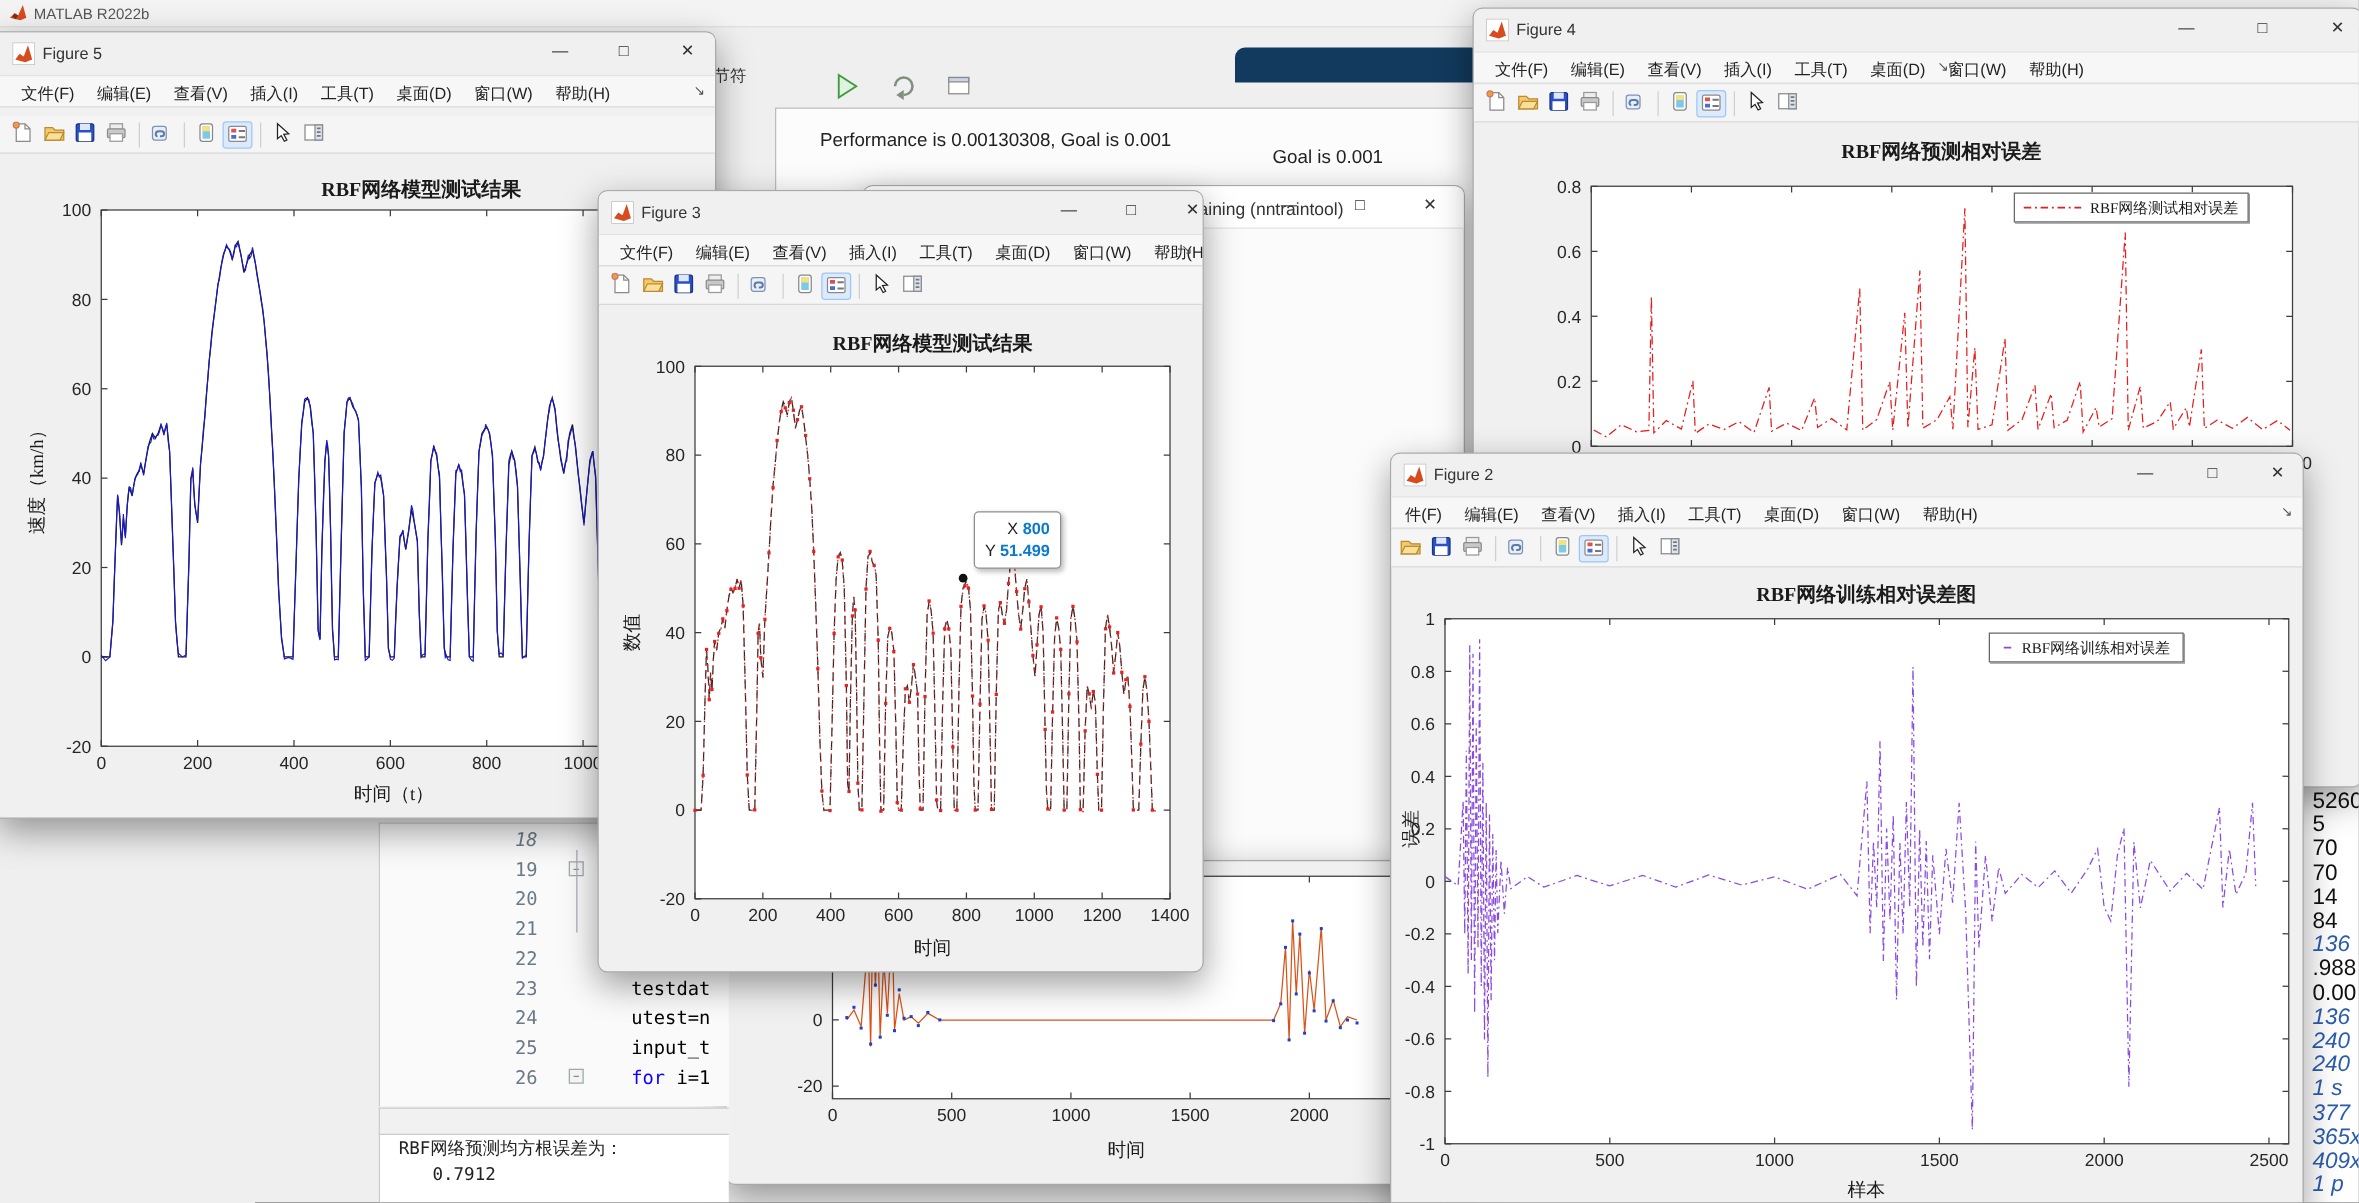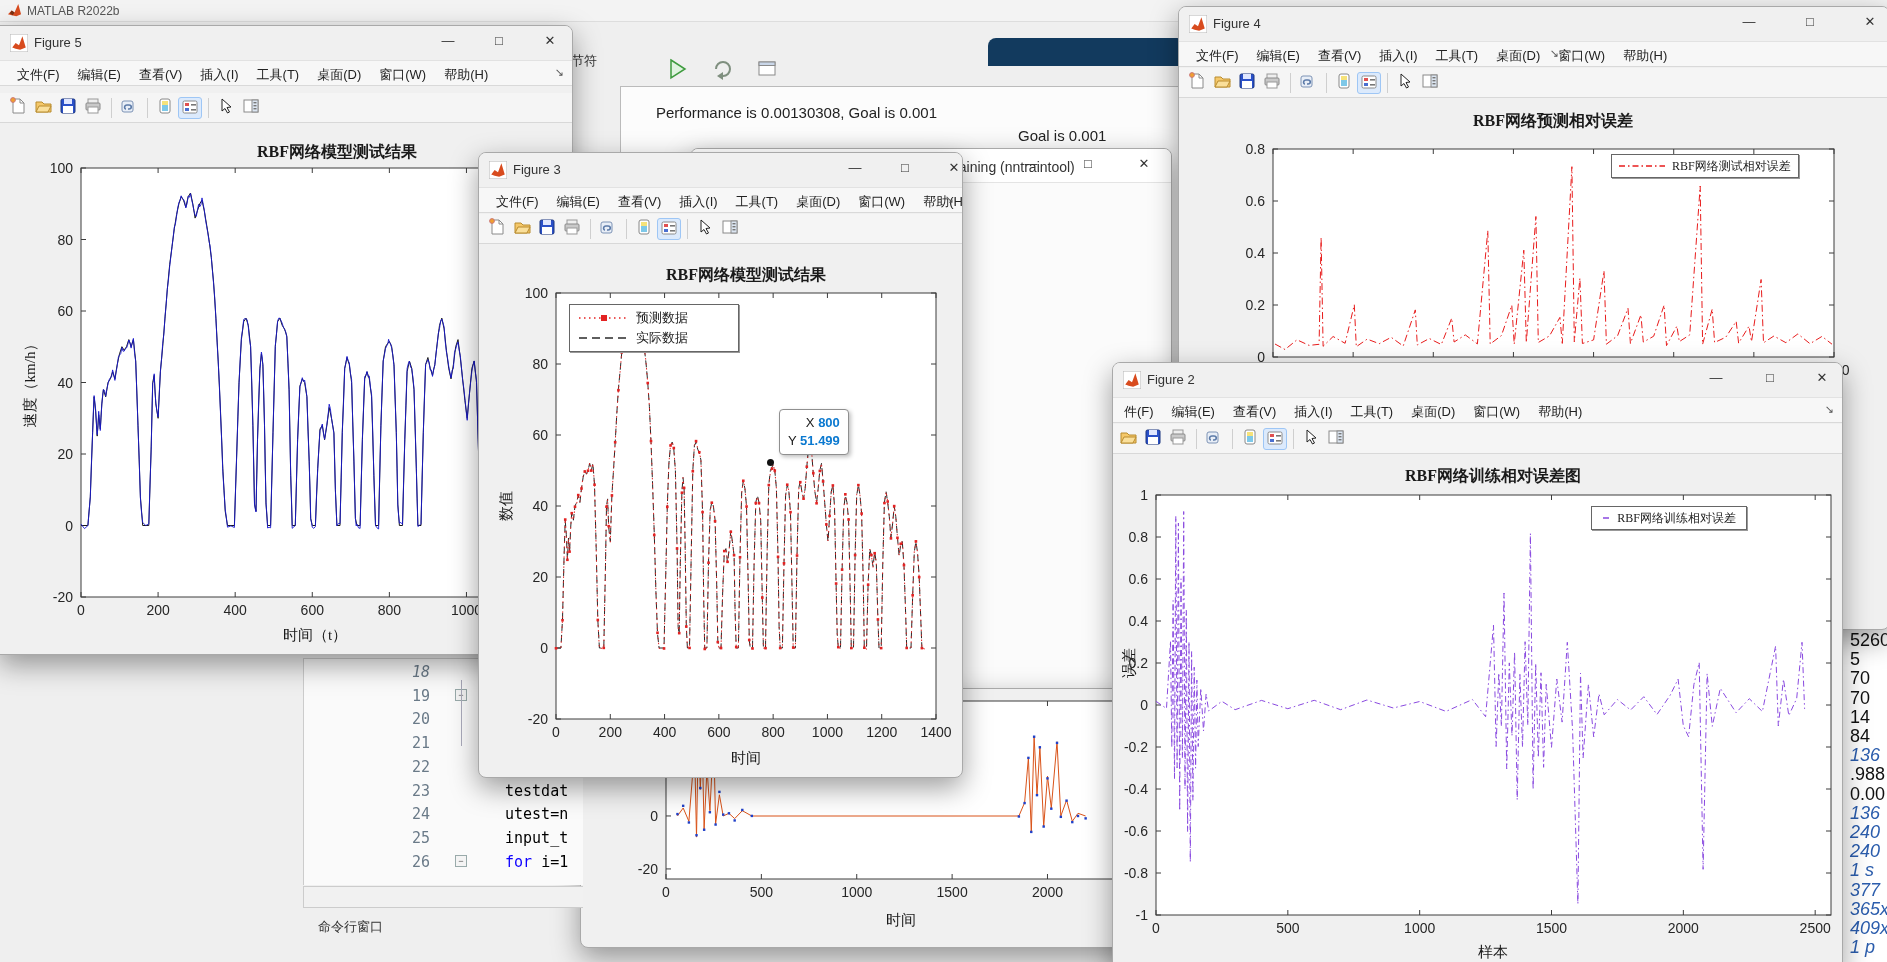--- a/index.html
+++ b/index.html
@@ -66,21 +66,21 @@
     </svg>
   <svg class="abs" style="left:756px;top:58px;" width="22" height="22" viewBox="0 0 22 22">
       <rect x="3" y="4" width="16" height="13" fill="#fff" stroke="#8a8a8a"></rect>
       <rect x="3" y="4" width="16" height="3.5" fill="#c9d6e8" stroke="#8a8a8a"></rect>
     </svg>
 
   <div class="navybar" style="left:988px;top:38px;width:197px;height:28px;"></div>
 
   <div class="panelA" style="left:620px;top:86px;width:565px;height:654px;"></div>
   <span class="perftext" style="left:656px;top:104px;">Performance is 0.00130308, Goal is 0.001</span>
-  <span class="perftext" style="left:1018px;top:127px;">Goal is 0.001</span>
+  <span class="perftext" style="left:1018px;top:117px;">Goal is 0.001</span>
 
   <div class="win" style="left:690px;top:148px;width:482px;height:592px;background:#fbfbfb;">
     <div class="titlebar" style="background:#fff;border-bottom:1px solid #e4e4e4;">
       <span class="wtitle" style="left:155px;top:10px;font-size:14px;">Neural Network Training (nntraintool)</span>
       <span class="wctl" style="left:320px;">—</span>
       <span class="wctl" style="left:377px;">□</span>
       <span class="wctl" style="left:433px;">✕</span>
     </div>
   </div>
 
@@ -162,20 +162,24 @@
       <div class="code-line" style="left: 505px; top: 805.2px;">utest=n</div>
       <div class="editor-num" style="left: 360px; top: 828.9px;">25</div>
       <div class="code-line" style="left: 505px; top: 828.9px;">input_t</div>
       <div class="editor-num" style="left: 360px; top: 852.6px;">26</div>
       <div class="fold" style="left: 455px; top: 854.6px;">−</div>
       <div class="code-line" style="left: 505px; top: 852.6px;"><span class="kw">for </span>i=1</div>
       <div class="abs" style="left: 461px; top: 680px; width: 1px; height: 66px; background: rgb(170, 170, 187);"></div>
     </div>
   <div class="abs" style="left:303px;top:886px;width:280px;height:22px;background:#f1f1f1;border:1px solid #ccc;border-right:none;">
     <span class="cmd-header" style="left:14px;top:3px;margin-top:28px;">命令行窗口</span>
+  </div>
+  <div class="abs" style="left:303px;top:908px;width:280px;height:54px;background:#fff;border-left:1px solid #ccc;">
+    <div class="cmd-text" style="left:15px;top:2px;width:262px;">RBF网络预测均方根误差为：</div>
+    <div class="cmd-text" style="left:42px;top:24px;">0.7912</div>
   </div>
 
   <div class="abs" style="left:1843px;top:626px;width:44px;height:336px;background:#fff;border-top:1px solid #c5c5c5;"></div>
   <div id="workspace-rows">
       <div class="ws-val" style="top: 630px;">5260</div>
       <div class="ws-val" style="top: 649.2px;">5</div>
       <div class="ws-val" style="top: 668.4px;">70</div>
       <div class="ws-val" style="top: 687.6px;">70</div>
       <div class="ws-val" style="top: 706.8px;">14</div>
       <div class="ws-val" style="top: 726px;">84</div>
@@ -503,35 +507,20 @@
         <rect x="336.9" y="211.81236996718673" width="2.6" height="2.6" fill="#e32222"></rect>
         <rect x="340.15714285714284" y="243.49712484434485" width="2.6" height="2.6" fill="#e32222"></rect>
         <rect x="343.4142857142857" y="249.4812574114138" width="2.6" height="2.6" fill="#e32222"></rect>
         <rect x="346.6714285714286" y="270.9010177932866" width="2.6" height="2.6" fill="#e32222"></rect>
         <rect x="349.38571428571424" y="353.6547373386895" width="2.6" height="2.6" fill="#e32222"></rect>
         <rect x="355.35714285714283" y="300.97050350854715" width="2.6" height="2.6" fill="#e32222"></rect>
         <rect x="358.6142857142857" y="247.0677099755858" width="2.6" height="2.6" fill="#e32222"></rect>
         <rect x="361.87142857142857" y="282.88263076425216" width="2.6" height="2.6" fill="#e32222"></rect>
         <rect x="364.5857142857143" y="353.79072543173805" width="2.6" height="2.6" fill="#e32222"></rect>
       </svg>
-    <div class="legend" style="left:90px;top:151px;width:170px;">
-      <div class="legend-row">
-        <svg width="52" height="10">
-            <line x1="1" y1="5" x2="51" y2="5" stroke-dasharray="1.5 3.5" stroke-width="1.4" stroke="#e32222"></line>
-            <rect x="23" y="2" width="6" height="6" fill="#e32222"></rect>
-          </svg>
-        <span class="lbl">预测数据</span>
-      </div>
-      <div class="legend-row">
-        <svg width="52" height="10">
-            <line x1="1" y1="5" x2="51" y2="5" stroke-dasharray="8 5" stroke-width="1.4" stroke="#2a2a2a"></line>
-          </svg>
-        <span class="lbl">实际数据</span>
-      </div>
-    </div>
     <div class="abs" style="left:288px;top:306px;width:7px;height:7px;border-radius:50%;background:#111;"></div>
     <div class="datatip" style="left:300px;top:256px;">
       <div><span>X</span> <b>800</b></div>
       <div><span>Y</span> <b>51.499</b></div>
     </div>
   </div>
 
   <div class="win" style="left:1178px;top:6px;width:712px;height:624px;">
     <div class="titlebar">
       <svg class="mlogo" viewBox="0 0 16 16">

